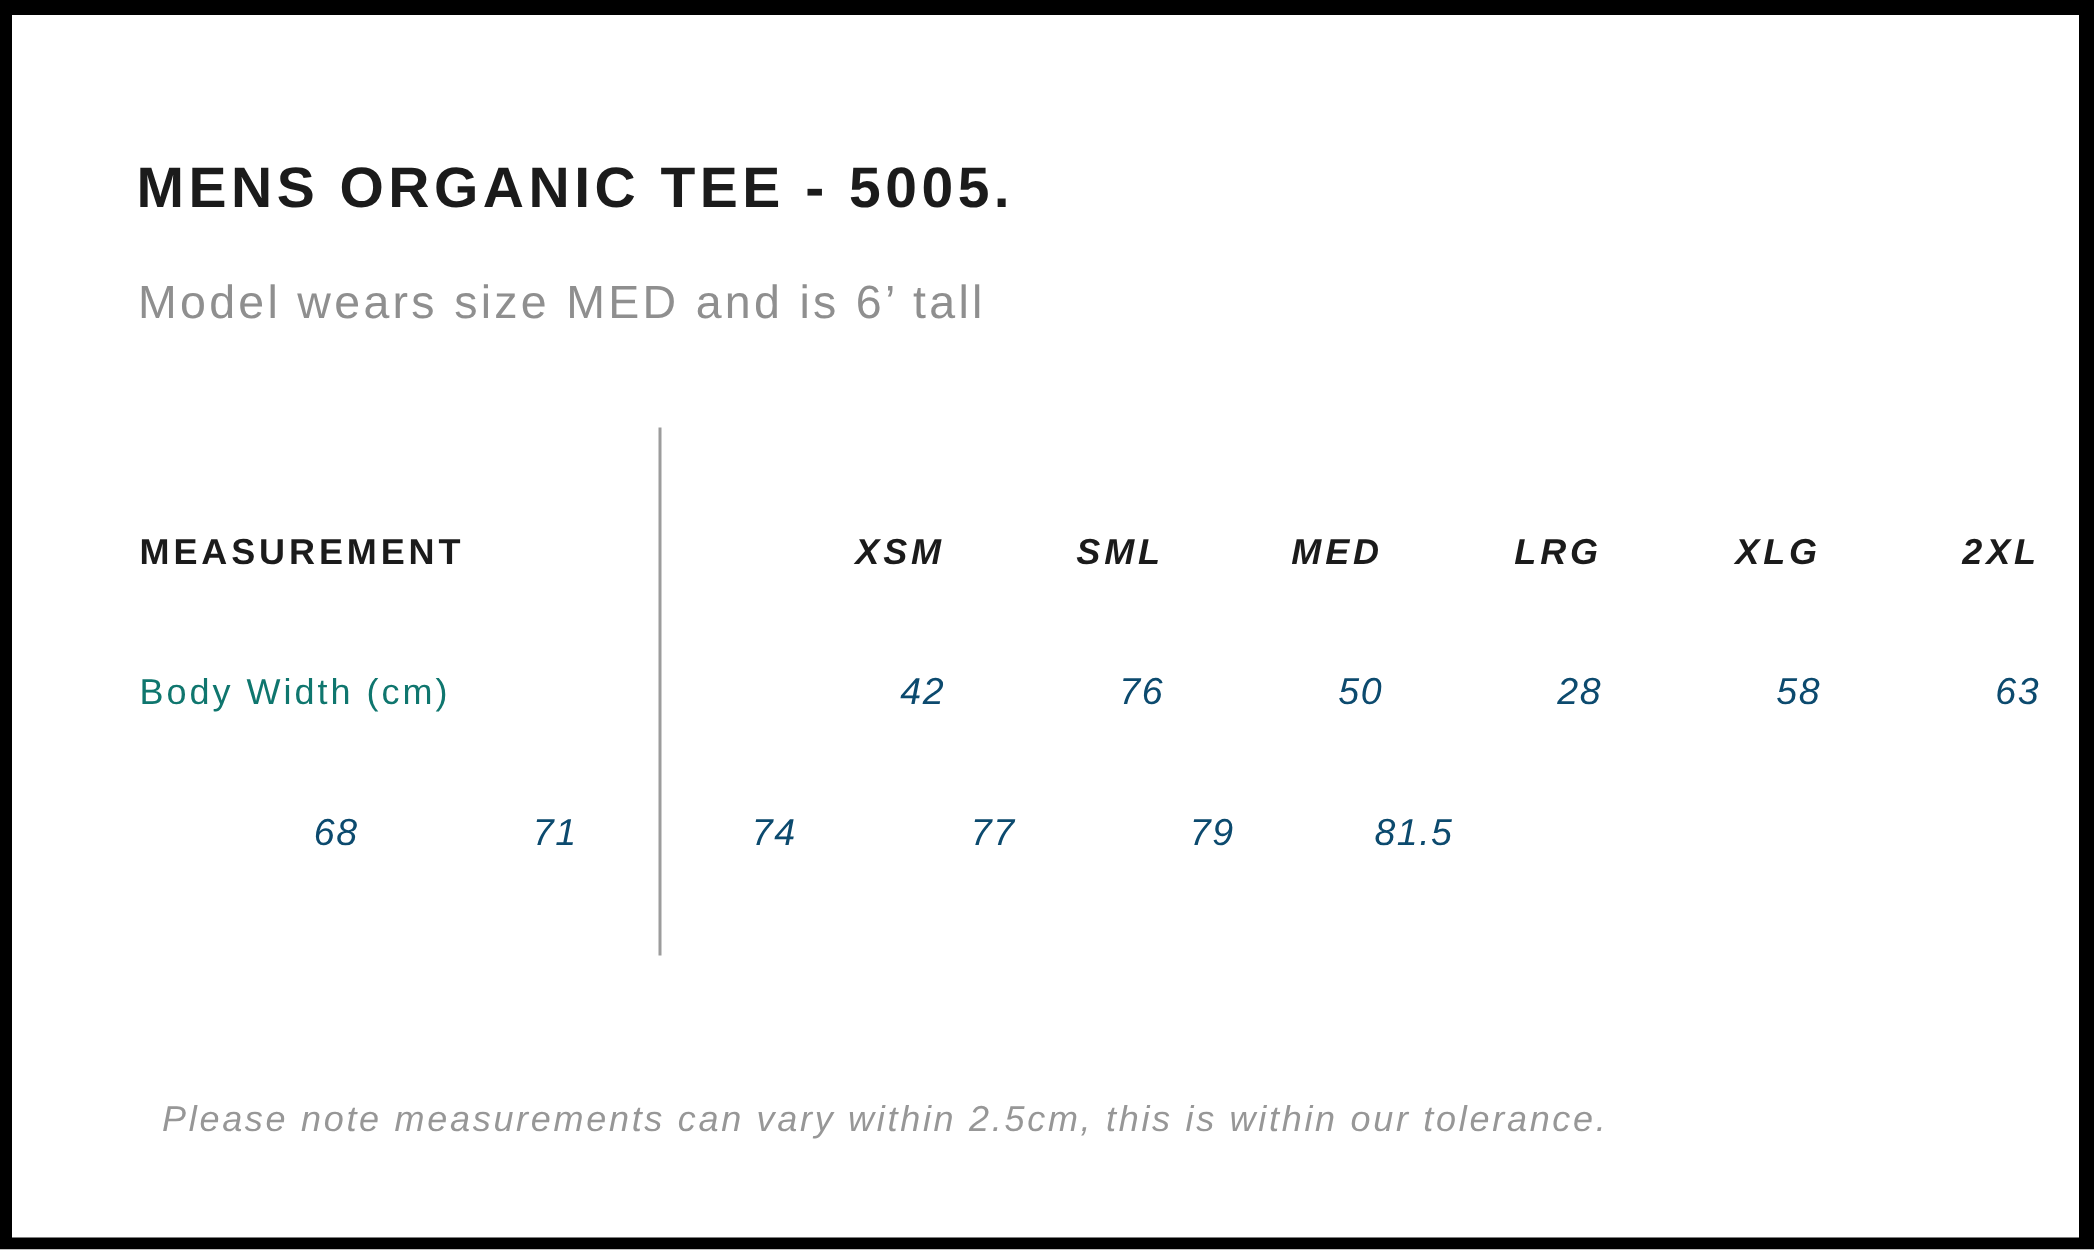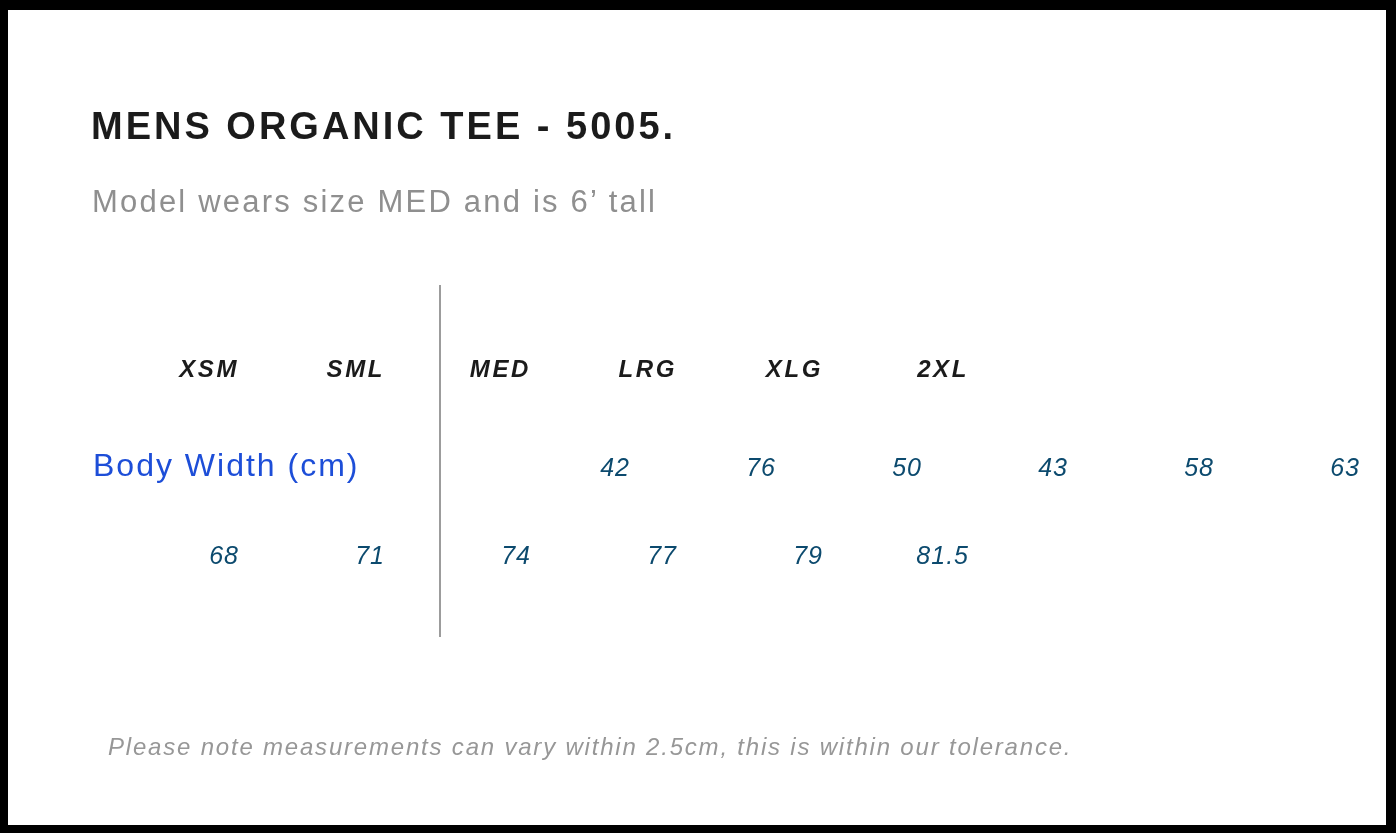--- a/index.html
+++ b/index.html
@@ -80,23 +80,23 @@
     line-height: 1.1;
     font-style: italic;
   }
   .header-cell {
     font-size: 24px;
     font-weight: bold;
     letter-spacing: 2.6px;
     color: #1b1b1b;
   }
   .row-label {
-    font-size: 32px;
+    font-size: 24px;
     letter-spacing: 2px;
-    color: #1d4ed8;
+    color: #0f766e;
   }
   .value-cell {
     font-size: 25px;
     letter-spacing: 1px;
     color: #0c4a6e;
   }
   .footnote {
     position: absolute;
     left: 92px;
     top: 717px;
@@ -115,34 +115,35 @@
 
 <div class="frame-border"></div>
 
 <h1 class="title">MENS ORGANIC TEE - 5005.</h1>
 
 <p class="subtitle">Model wears size MED and is 6’ tall</p>
 
 <div class="divider"></div>
 
 <div class="row header-row">
+  <div class="col-label header-cell">MEASUREMENT</div>
   <div class="col-size header-cell">XSM</div>
   <div class="col-size header-cell">SML</div>
   <div class="col-size header-cell">MED</div>
   <div class="col-size header-cell">LRG</div>
   <div class="col-size header-cell">XLG</div>
   <div class="col-size header-cell">2XL</div>
 </div>
 
 <div class="row data-row-0">
   <div class="col-label row-label">Body Width (cm)</div>
   <div class="col-size value-cell">42</div>
   <div class="col-size value-cell">76</div>
   <div class="col-size value-cell">50</div>
-  <div class="col-size value-cell">43</div>
+  <div class="col-size value-cell">28</div>
   <div class="col-size value-cell">58</div>
   <div class="col-size value-cell">63</div>
 </div>
 
 <div class="row data-row-1">
   <div class="col-size value-cell">68</div>
   <div class="col-size value-cell">71</div>
   <div class="col-size value-cell">74</div>
   <div class="col-size value-cell">77</div>
   <div class="col-size value-cell">79</div>

